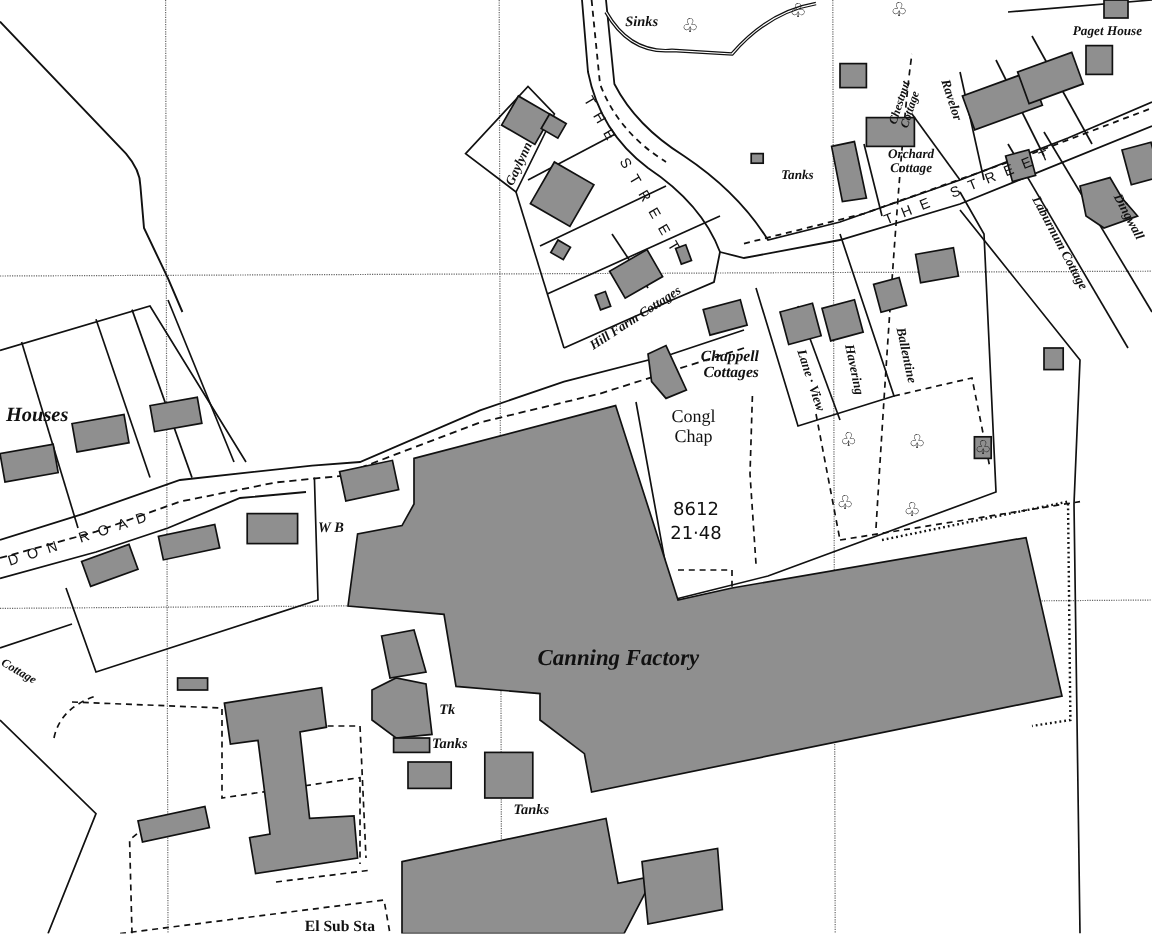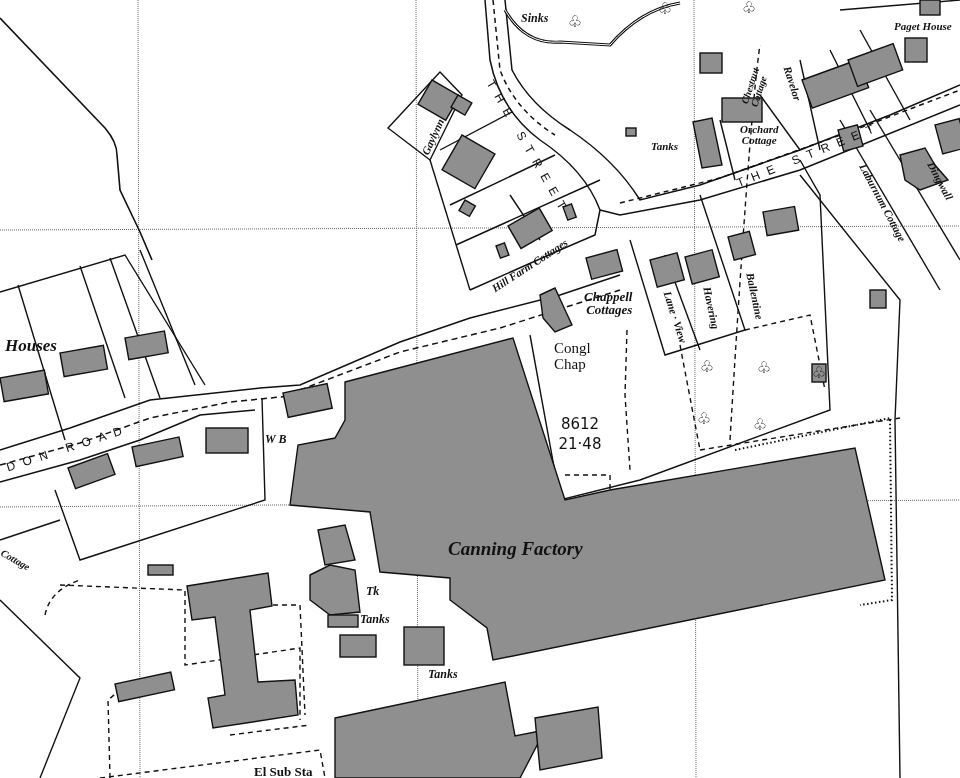--- a/index.html
+++ b/index.html
@@ -1,21 +1,21 @@
 <!DOCTYPE html>
 <html><head>
 <meta charset="utf-8">
 <style>
   html, body { margin:0; padding:0; background:#ffffff; }
   body { width:960px; height:778px; overflow:hidden; position:relative; font-family:"Liberation Serif", serif; }
   #map { position:absolute; left:0; top:0; width:960px; height:778px; }
   .lbl { position:absolute; color:#111; white-space:nowrap; line-height:1; }
   .it { font-style:italic; font-weight:bold; font-size:12px; }
   .big { font-size:30px; font-weight:normal; text-align:center; line-height:32px; }
-  .upright { font-size:15px; font-weight:normal; line-height:16px; }
+  .upright { font-size:15px; font-weight:normal; text-align:center; line-height:16px; }
   .num { font-family:"DejaVu Sans", sans-serif; font-size:15px; text-align:center; line-height:20px; }
   .factory { font-size:19px; font-style:italic; font-weight:bold; }
   .road { font-family:"Liberation Sans", sans-serif; font-size:12px; letter-spacing:8px; }
 </style>
 </head>
 <body>
 
 <svg id="map" viewBox="0 0 960 778" xmlns="http://www.w3.org/2000/svg">
 
   <g stroke="#666" stroke-width="1" stroke-dasharray="1,1" fill="none">

